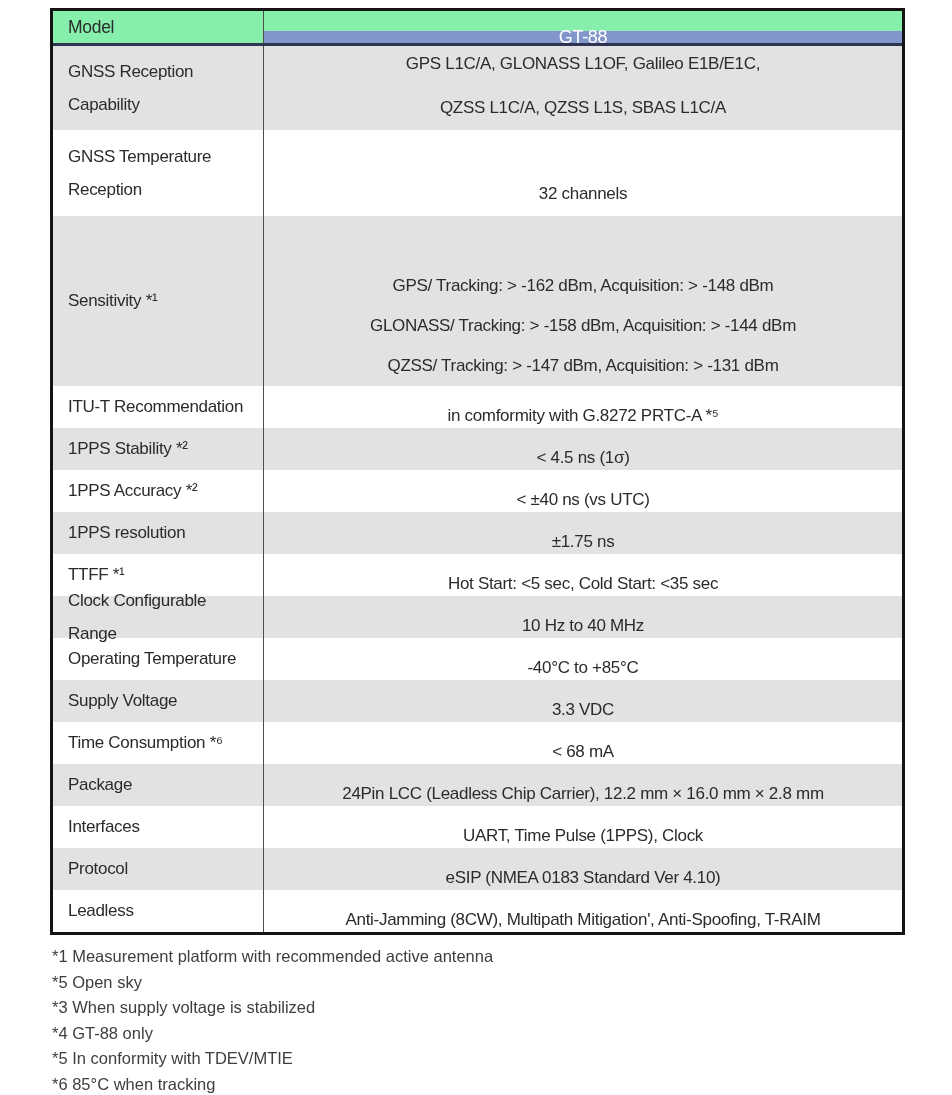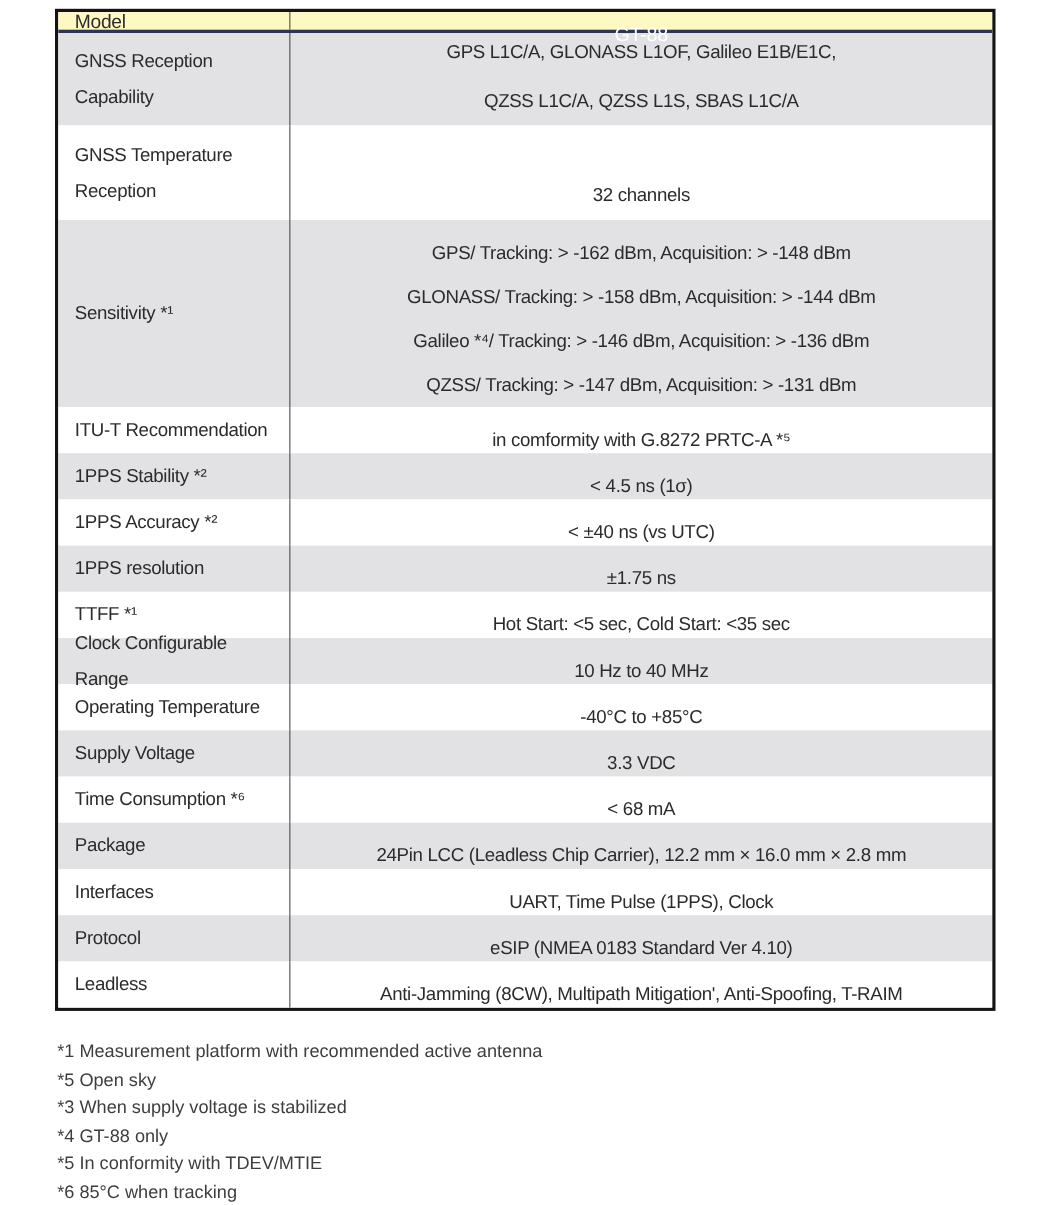--- a/index.html
+++ b/index.html
@@ -52,23 +52,23 @@
     padding: 0 8px;
   }
   .vline { line-height: 1.35; }
   .h1 { height: 42px; }
   .h2a { height: 84px; }
   .h2b { height: 86px; }
   .h4 { height: 170px; }
   .h2a .vline, .h2b .vline { line-height: 44px; }
   .h4 .vline { line-height: 40px; }
   .header-row {
-    height: 19px;
+    height: 35px;
     border-bottom: 3px solid #2d3550;
-    background: #fef9c3;
+    background: #86efac;
     justify-content: space-between;
   }
   .header-row .lc { font-size: 17.5px; }
   .header-value {
     flex: 1;
     background: #8296cb;
     color: #ffffff;
     display: flex;
     align-items: center;
     justify-content: center;
@@ -111,21 +111,20 @@
       <div class="vc">
         <div class="vline">32 channels</div>
       </div>
     </div>
 
     <div class="row grey h4">
       <div class="lc">Sensitivity  *¹</div>
       <div class="vc">
         <div class="vline">GPS/ Tracking: &gt; -162 dBm, Acquisition: &gt; -148 dBm</div>
         <div class="vline">GLONASS/ Tracking: &gt; -158 dBm, Acquisition: &gt; -144 dBm</div>
-        <div class="vline">Galileo *⁴/ Tracking: &gt; -146 dBm, Acquisition: &gt; -136 dBm</div>
         <div class="vline">QZSS/ Tracking: &gt; -147 dBm, Acquisition: &gt; -131 dBm</div>
       </div>
     </div>
 
     <div class="row white h1">
       <div class="lc">ITU-T Recommendation</div>
       <div class="vc">
         <div class="vline">in comformity with G.8272 PRTC-A *⁵</div>
       </div>
     </div>

